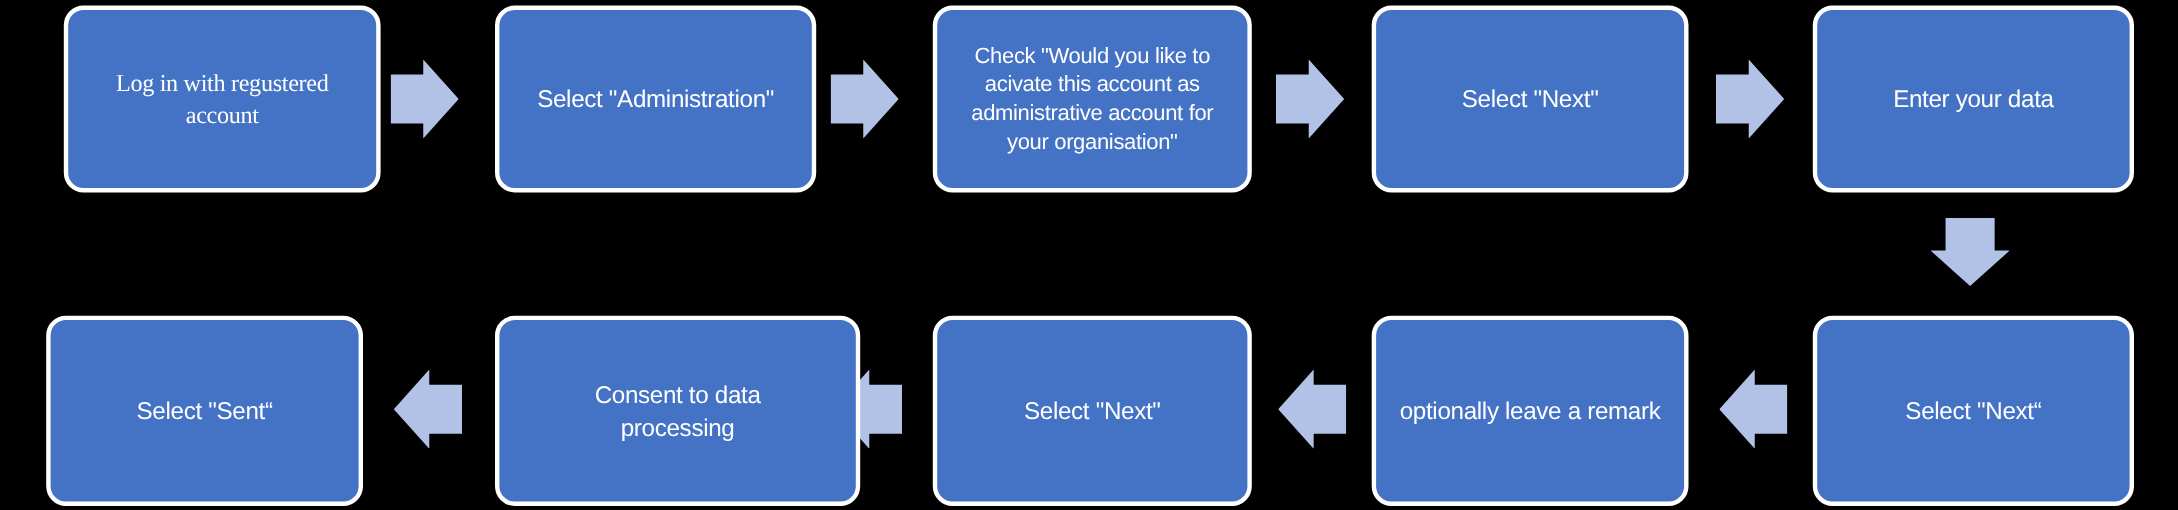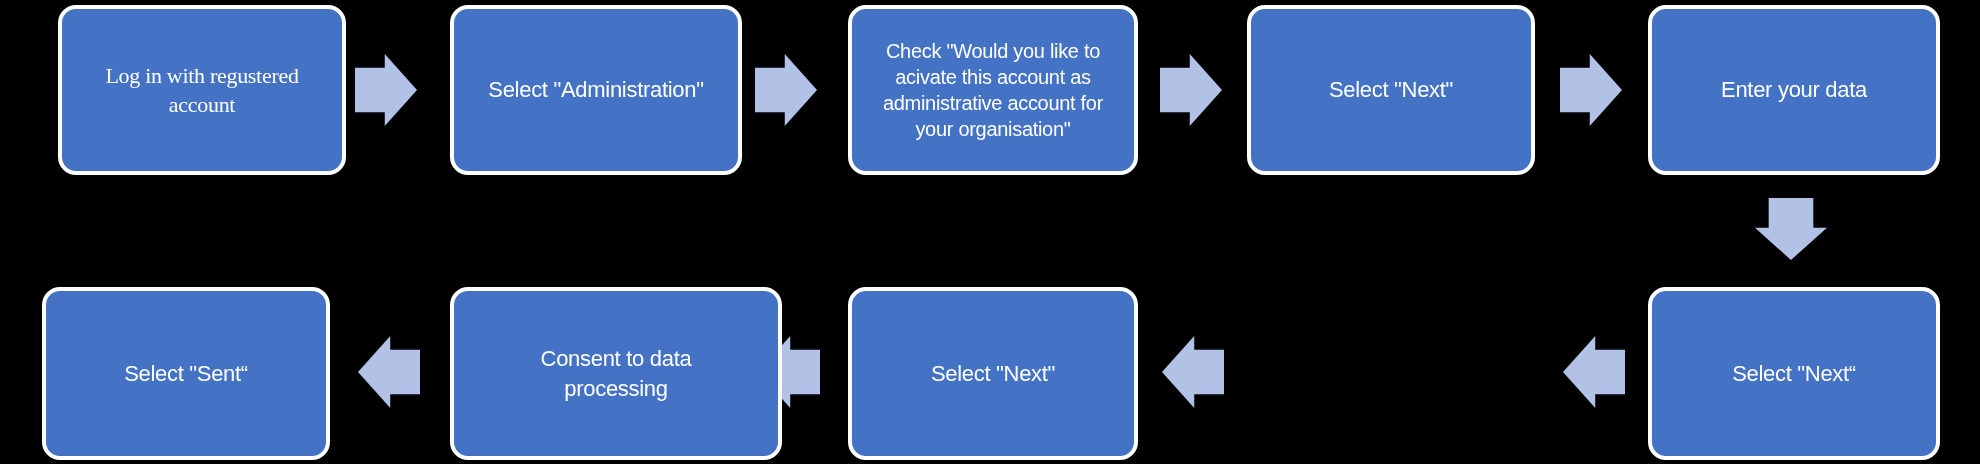--- a/index.html
+++ b/index.html
@@ -93,20 +93,23 @@
     <span class="label">Enter your data</span>
   </div>
 
   <div class="arrow arrow-down"></div>
 
   <div class="box row-bottom" id="b6">
     <span class="label">Select "Next“</span>
   </div>
   <div class="arrow arrow-left" id="al1"></div>
 
+  <div class="box row-bottom" id="b7">
+    <span class="label">optionally leave a remark</span>
+  </div>
   <div class="arrow arrow-left" id="al2"></div>
 
   <div class="box row-bottom" id="b8">
     <span class="label">Select "Next"</span>
   </div>
   <div class="arrow arrow-left" id="al3"></div>
 
   <div class="box row-bottom" id="b9">
     <span class="label">Consent to data
 processing</span>

